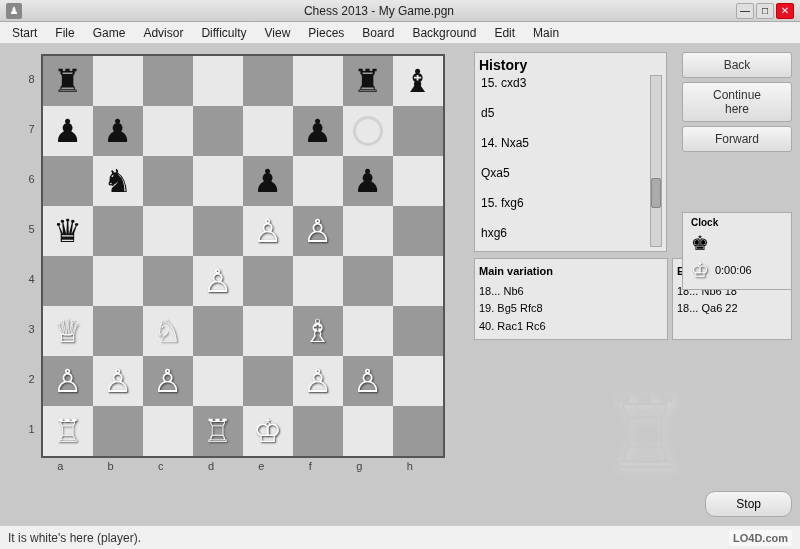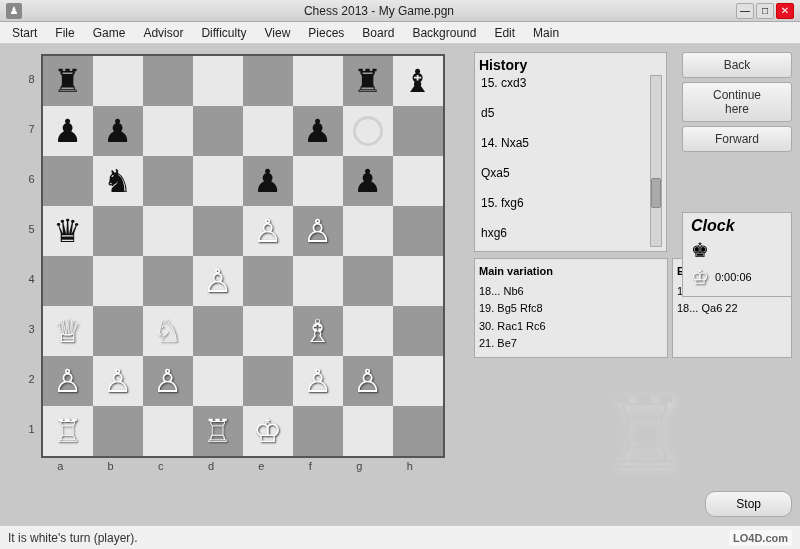--- a/index.html
+++ b/index.html
@@ -179,23 +179,22 @@
     #clock-section {
       background: #e8e8e8;
       border: 1px solid #aaa;
       padding: 4px 8px;
       position: absolute;
       right: 8px;
       top: 168px;
       width: 110px;
     }
     #clock-label {
-      font-size: 16px;
+      font-size: 10px;
       font-weight: bold;
-      font-style: italic;
     }
     .clock-piece {
       display: flex;
       align-items: center;
       gap: 6px;
       margin: 3px 0;
       font-size: 11px;
     }
     
     #bottom-panels {
@@ -539,33 +538,32 @@
         <span style="font-size:20px; color:#fff; text-shadow:1px 1px 2px #333;">♔</span>
         <span>0:00:06</span>
       </div>
     </div>
 
     <div id="bottom-panels">
       <div id="main-variation">
         <div id="variation-label">Main variation</div>
         <div>18... Nb6</div>
         <div>19. Bg5 Rfc8</div>
-        <div>30. Rac1 Rc6</div>
-        <div>21. Be7</div>
+        <div>40. Rac1 Rc6</div>
       </div>
       <div id="evaluation">
         <div id="evaluation-label">Evaluation</div>
         <div>18... Nb6  18</div>
         <div>18... Qa6  22</div>
       </div>
     </div>
 
     <button id="stop-btn">Stop</button>
 
     <div id="glass-piece">♖</div>
   </div>
 </div>
 
 <div id="status-bar">
-  <span>It is white's turn (player).</span>
+  <span>It is white's here (player).</span>
   <div style="flex:1;"></div>
   <div id="watermark-text" style="font-size:11px; color:#666; font-weight:bold;margin-left:20px;">LO4D.com</div>
 </div>
 
 </body></html>

